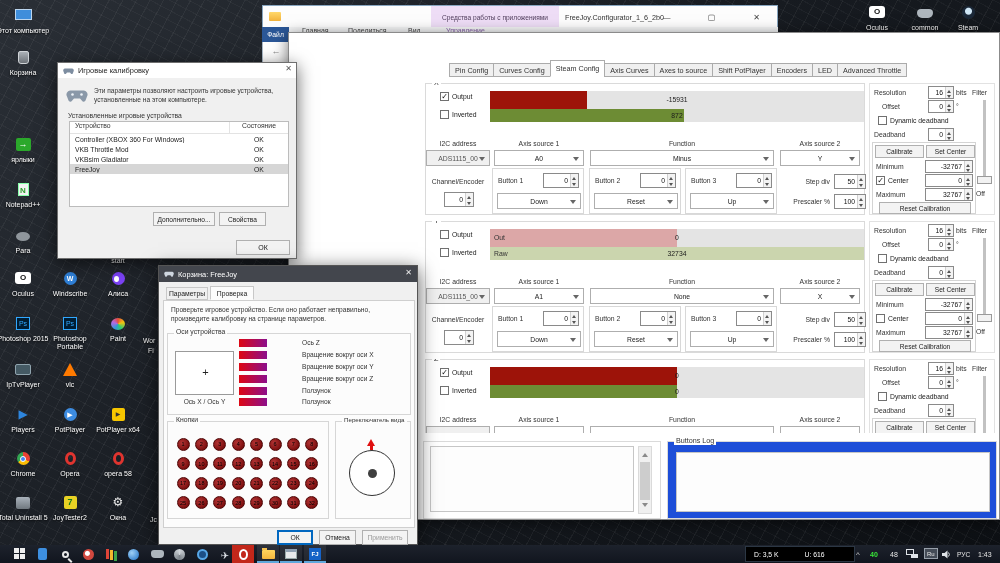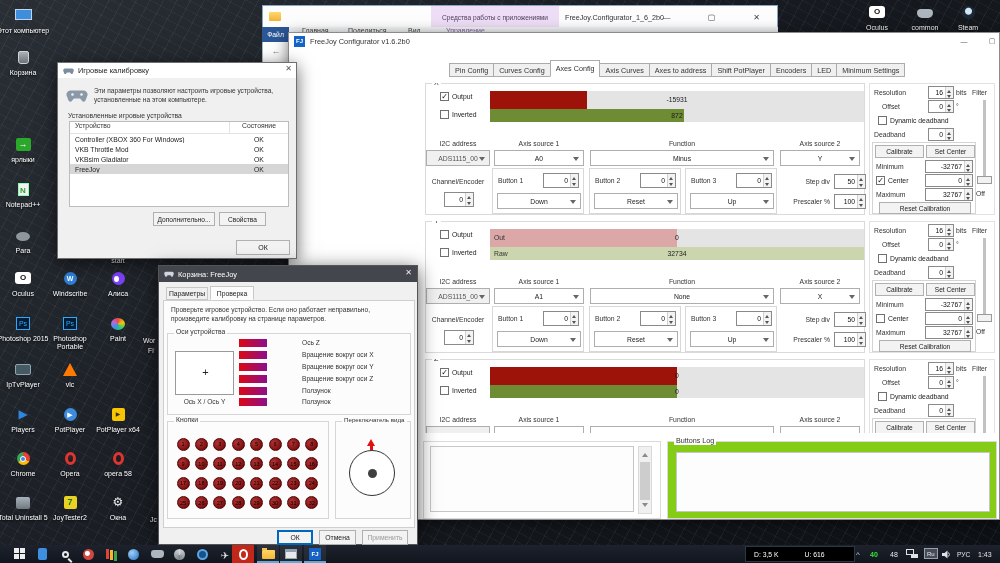--- a/index.html
+++ b/index.html
@@ -275,38 +275,32 @@
   <div class="abs" id="exp-ribbon">
       <span style="left: 40px;">Главная</span>
       <span style="left: 86px;">Поделиться</span>
       <span style="left: 146px;">Вид</span>
       <span style="left: 184px; color: rgb(134, 97, 168);">Управление</span>
     </div>
   <div class="abs" id="exp-file">Файл</div>
   <div class="abs" id="exp-pane">←</div>
 
   <div class="abs" id="freejoy">
-    <div id="fj-titlebar">
-      <div id="fj-icon">FJ</div>
-      <div id="fj-title">FreeJoy Configurator v1.6.2b0</div>
-      <div class="fj-wb" style="left:664px;">—</div>
-      <div class="fj-wb" style="left:692px;">▢</div>
-    </div>
 
 
     <div id="fj-tabs">
         <div class="fj-tab">Pin Config</div>
         <div class="fj-tab">Curves Config</div>
-        <div class="fj-tab active">Axes Config</div>
+        <div class="fj-tab active">Steam Config</div>
         <div class="fj-tab">Axis Curves</div>
-        <div class="fj-tab">Axes to address</div>
+        <div class="fj-tab">Axes to source</div>
         <div class="fj-tab">Shift PotPlayer</div>
         <div class="fj-tab">Encoders</div>
         <div class="fj-tab">LED</div>
-        <div class="fj-tab">Minimum Settings</div>
+        <div class="fj-tab">Advanced Throttle</div>
       </div>
     <div id="fj-axes">
         <div class="axis-row" style="top: 50px; height: 132px;">
           <div class="grp" style="left: 0px; top: 0px; width: 440px; height: 132px;">
             <div class="grp-label">X</div>
             <div class="cb" style="left: 14px; top: 8px;">
               <i>✓</i>
               <span>Output</span>
             </div>
             <div class="cb" style="left: 14px; top: 26px;">
@@ -680,21 +674,21 @@
           </div>
         </div>
       </div>
 
     <div class="grp" id="log-grp" style="left:134px;top:408px;width:238px;height:78px;background:#fff;">
       <div class="abs" style="left:6px;top:4px;width:204px;height:66px;background:#fdfdfd;border:1px solid #c6c6c6;"></div>
       <div class="sbar" style="left:214px;top:4px;width:14px;height:68px;">
         <div class="thumb" style="top:15px;height:38px;"></div>
       </div>
     </div>
-    <div class="grp" id="btnlog-grp" style="left:378px;top:408px;width:330px;height:78px;background:#84cc16;">
+    <div class="grp" id="btnlog-grp" style="left:378px;top:408px;width:330px;height:78px;background:#1d4ed8;">
       <div class="grp-label">Buttons Log</div>
       <div class="abs" style="left:8px;top:10px;width:314px;height:60px;background:#fdfdfd;border:1px solid #c6c6c6;"></div>
     </div>
   </div>
 
   <div class="abs" id="gamedev">
     <div id="gd-titlebar">
       <svg width="11" height="8" viewBox="0 0 22 14" style="margin-left:5px;">
           <path d="M4 2 h14 a4 4 0 0 1 3 6 l-1.5 4 a2 2 0 0 1 -3.5 .3 L14 10 H8 l-2 2.3 A2 2 0 0 1 2.5 12 L1 8 a4 4 0 0 1 3 -6 z" fill="#7d8da0"></path>
         </svg>

